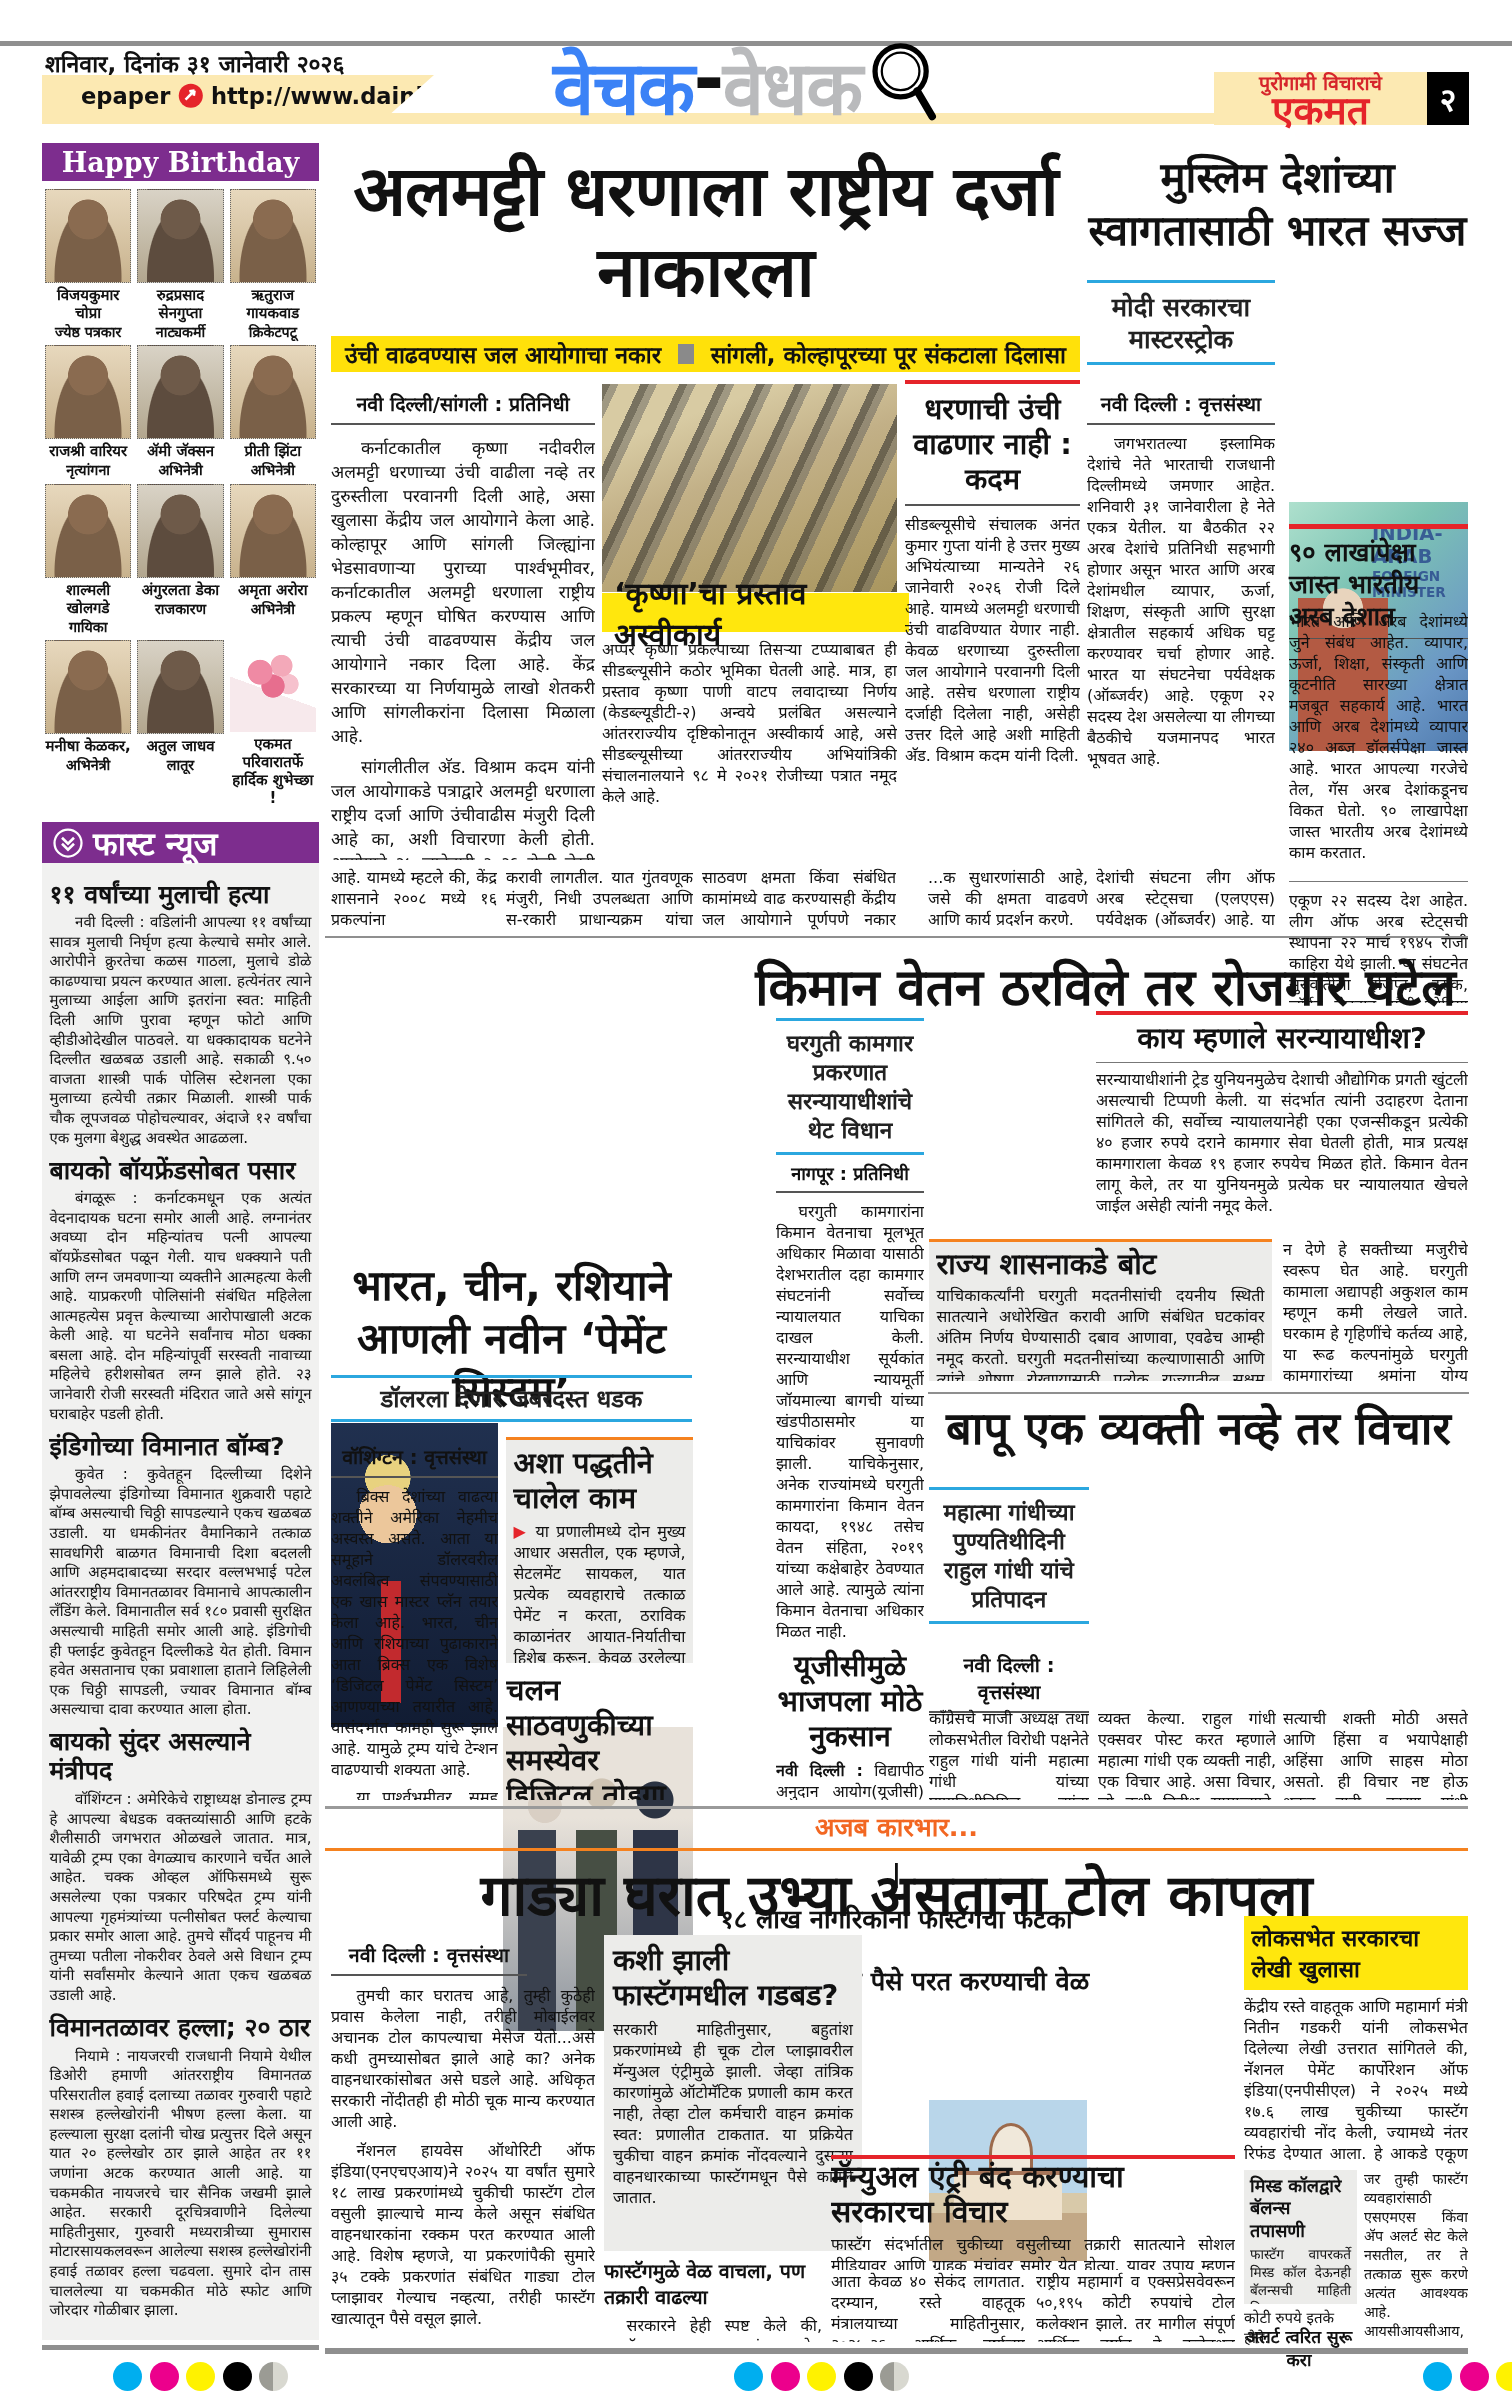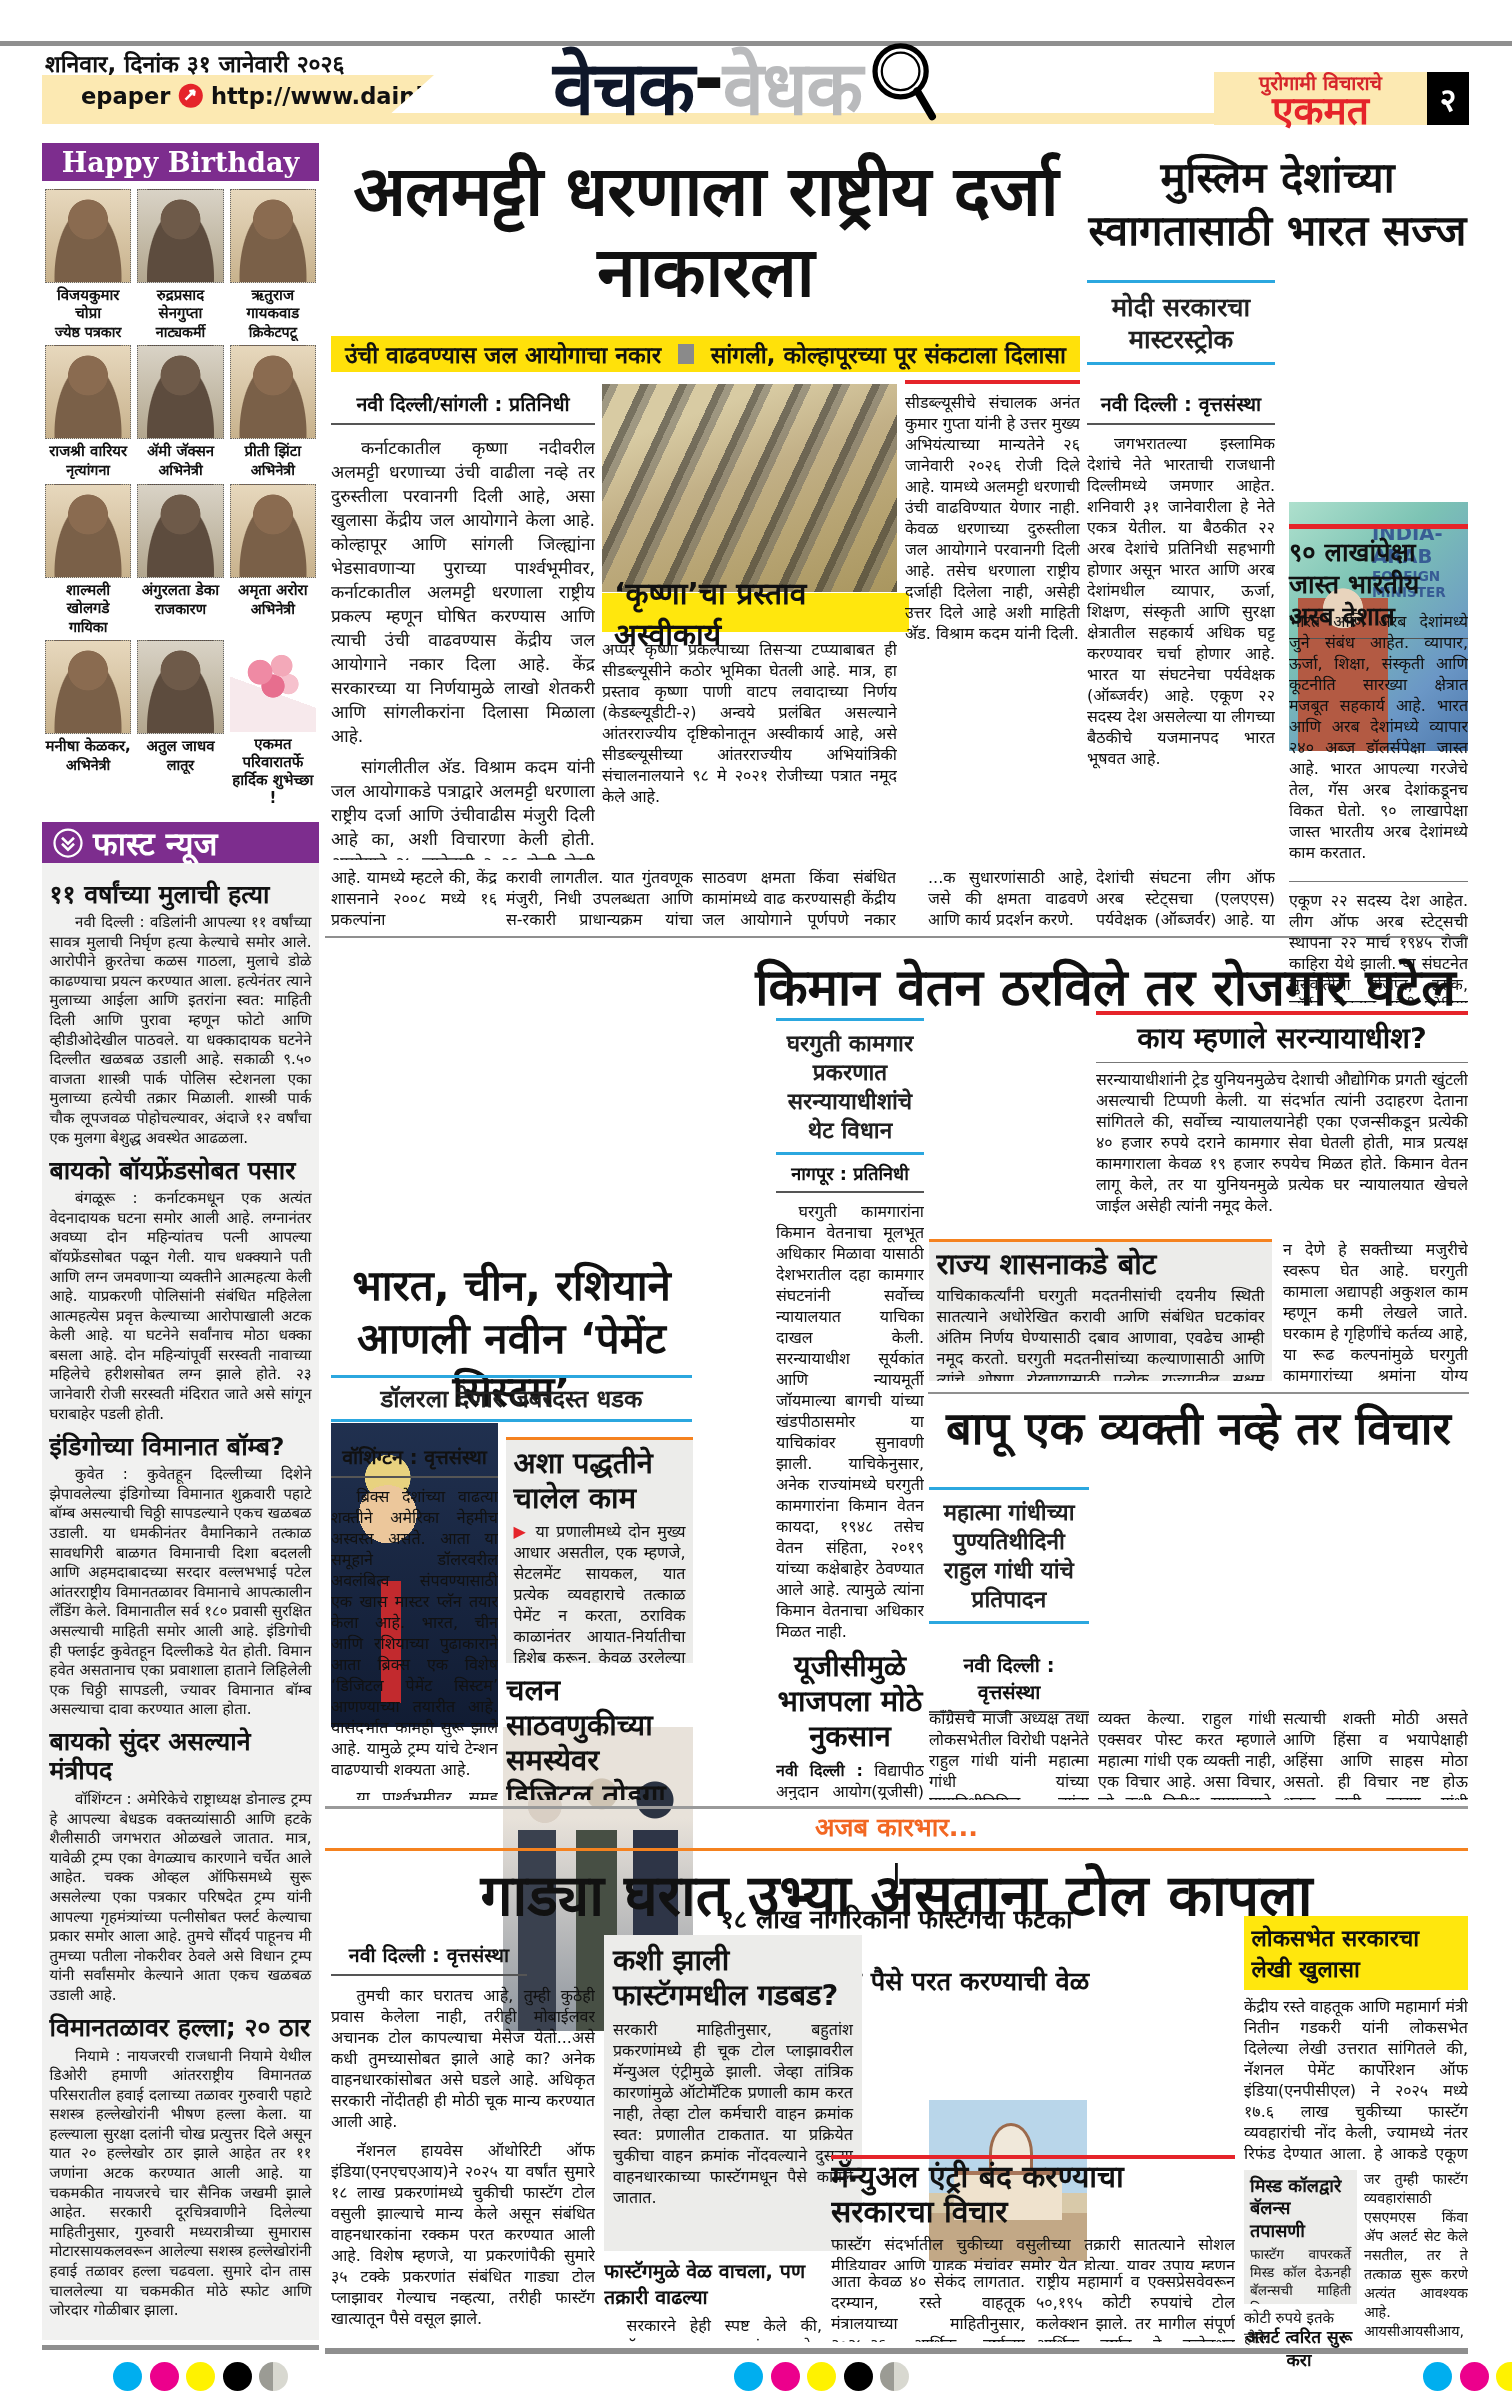--- a/index.html
+++ b/index.html
@@ -15,21 +15,21 @@
   
   .top-rule{left:0;top:41px;width:1512px;height:4.5px;background:#8f8f8f;}
   .date-line{left:45px;top:47px;font-size:23px;font-weight:bold;}
   .cream{background:#fce9b2;}
   .epaper-bar{left:42px;top:75px;width:392px;height:42px;
               clip-path:polygon(0 0,100% 0,88% 100%,0 100%);
               display:flex;align-items:center;gap:7.5px;padding-left:39px;box-sizing:border-box;
               font-size:22.6px;font-weight:bold;}
   .bottom-strip{left:42px;top:113px;width:1425px;height:10.5px;}
   .masthead{left:553px;top:35px;width:422px;font-size:74px;font-weight:bold;letter-spacing:-1.5px;display:flex;align-items:flex-start;}
-  .mh-red{color:#0f172a;}
+  .mh-red{color:#3b82f6;}
   .mh-gray{color:#b9babc;}
   .brand-box{left:1214px;top:72px;width:213px;height:53px;text-align:center;padding-top:1.5px;box-sizing:border-box;}
   .brand-kicker{color:#d6252b;font-size:19.6px;font-weight:bold;line-height:19.6px;}
   .brand-name{color:#e5242a;font-size:39px;font-weight:bold;line-height:35px;}
   .page-no{left:1427px;top:72px;width:42px;height:53px;background:#000;color:#fff;font-size:32px;
            display:flex;align-items:center;justify-content:center;font-weight:bold;}
   
   .sidebar{left:42px;top:143px;width:277px;height:2197px;}
   .hb-head{background:#7d2d8e;color:#fff;height:38px;display:flex;align-items:center;justify-content:center;
            font-family:"DejaVu Serif",serif;font-weight:bold;font-size:27px;}
@@ -255,20 +255,21 @@
       <p style="text-indent:30px;">कर्नाटकातील कृष्णा नदीवरील अलमट्टी धरणाच्या उंची वाढीला नव्हे तर दुरुस्तीला परवानगी दिली आहे, असा खुलासा केंद्रीय जल आयोगाने केला आहे. कोल्हापूर आणि सांगली जिल्ह्यांना भेडसावणाऱ्या पुराच्या पार्श्वभूमीवर, कर्नाटकातील अलमट्टी धरणाला राष्ट्रीय प्रकल्प म्हणून घोषित करण्यास आणि त्याची उंची वाढवण्यास केंद्रीय जल आयोगाने नकार दिला आहे. केंद्र सरकारच्या या निर्णयामुळे लाखो शेतकरी आणि सांगलीकरांना दिलासा मिळाला आहे.</p>
       <p style="text-indent:30px;">सांगलीतील अ‍ॅड. विश्राम कदम यांनी जल आयोगाकडे पत्राद्वारे अलमट्टी धरणाला राष्ट्रीय दर्जा आणि उंचीवाढीस मंजुरी दिली आहे का, अशी विचारणा केली होती. आयोगाने २५ जानेवारी २०२६ रोजी लेखी पत्रव्यवहारातून याचा खुलासा केला आहे.</p>
     </div>
   </div>
 
   <div class="abs ph ph-dam" style="left:602px;top:384px;width:295px;height:208px;"></div>
   <div class="abs cap-yellow" style="left:602px;top:593px;width:295px;height:39px;">‘कृष्णा’चा प्रस्ताव अस्वीकार्य</div>
   <div class="abs clip body-sm" style="left:602px;top:639px;width:295px;height:215px;">अप्पर कृष्णा प्रकल्पाच्या तिसऱ्या टप्प्याबाबत ही सीडब्ल्यूसीने कठोर भूमिका घेतली आहे. मात्र, हा प्रस्ताव कृष्णा पाणी वाटप लवादाच्या निर्णय (केडब्ल्यूडीटी-२) अन्वये प्रलंबित असल्याने आंतरराज्यीय दृष्टिकोनातून अस्वीकार्य आहे, असे सीडब्ल्यूसीच्या आंतरराज्यीय अभियांत्रिकी संचालनालयाने ९८ मे २०२१ रोजीच्या पत्रात नमूद केले आहे.</div>
 
   <div class="abs red-top clip" style="left:905px;top:380px;width:175px;height:482px;">
+    <div class="h-box ctr" style="padding:7.5px 0;border-bottom:2.3px solid #555;">धरणाची उंची वाढणार नाही : कदम</div>
     <div class="body-sm" style="margin-top:7.5px;">सीडब्ल्यूसीचे संचालक अनंत कुमार गुप्ता यांनी हे उत्तर मुख्य अभियंत्याच्या मान्यतेने २६ जानेवारी २०२६ रोजी दिले आहे. यामध्ये अलमट्टी धरणाची उंची वाढविण्यात येणार नाही. केवळ धरणाच्या दुरुस्तीला जल आयोगाने परवानगी दिली आहे. तसेच धरणाला राष्ट्रीय दर्जाही दिलेला नाही, असेही उत्तर दिले आहे अशी माहिती अ‍ॅड. विश्राम कदम यांनी दिली.</div>
   </div>
 
   <div class="abs clip body-sm" style="left:331px;top:867px;width:166px;height:63px;">आहे. यामध्ये म्हटले की, केंद्र शासनाने २००८ मध्ये १६ प्रकल्पांना</div>
   <div class="abs clip body-sm" style="left:506px;top:867px;width:187px;height:63px;">करावी लागतील. यात गुंतवणूक मंजुरी, निधी उपलब्धता आणि स-रकारी प्राधान्यक्रम यांचा समावेश</div>
   <div class="abs clip body-sm" style="left:702px;top:867px;width:194px;height:63px;">साठवण क्षमता किंवा संबंधित कामांमध्ये वाढ करण्यासही केंद्रीय जल आयोगाने पूर्णपणे नकार दिला</div>
 
   <div class="abs h-xl" style="left:1087px;top:151px;width:381px;">मुस्लिम देशांच्या स्वागतासाठी भारत सज्ज</div>
   <div class="abs kicker" style="left:1087px;top:280px;width:188px;box-sizing:border-box;">मोदी सरकारचा मास्टरस्ट्रोक</div>
   <div class="abs byline" style="left:1087px;top:384px;width:188px;border-top:none;">नवी दिल्ली : वृत्तसंस्था</div>

